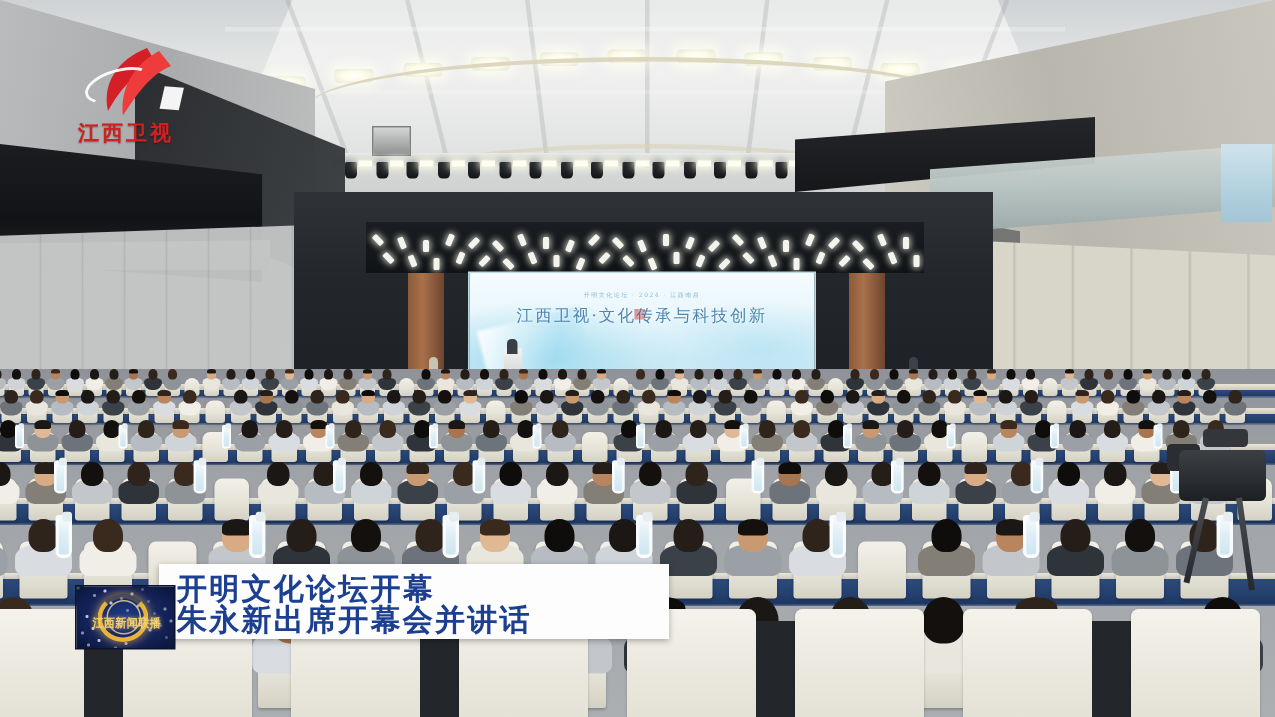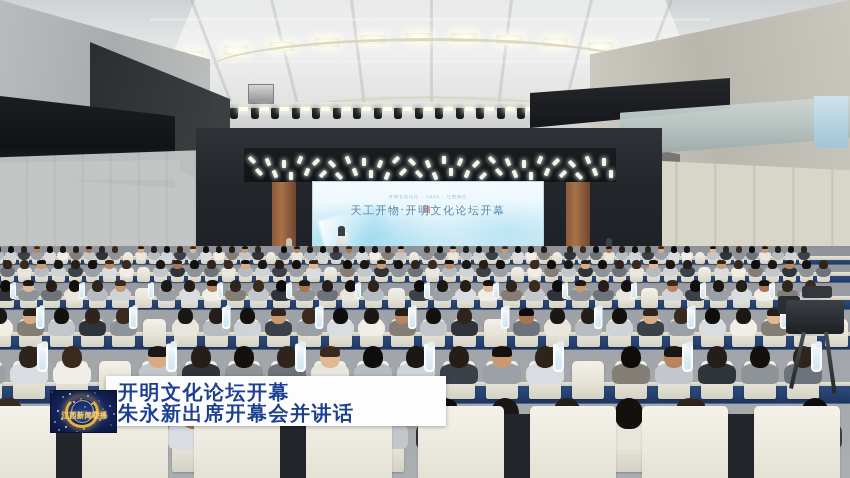--- a/index.html
+++ b/index.html
@@ -500,21 +500,21 @@
         <div class="grid-light" style="left:333px; top:24px; transform:rotate(-44deg);"></div>
         <div class="grid-light" style="left:349px; top:20px; transform:rotate(-22deg);"></div>
         <div class="grid-light" style="left:365px; top:22px; transform:rotate(0deg);"></div>
       </div>
   </div>
 
   <div class="led-screen">
     <div class="led-swoosh"></div>
     <div class="led-sub">开明文化论坛 · 2024 · 江西南昌</div>
     <div class="led-accent"></div>
-    <div class="led-main">天工开物·开明文化论坛开幕</div>
+    <div class="led-main">江西卫视·文化传承与科技创新</div>
   </div>
 
   <div class="podium"></div>
   <div class="speaker-fig"></div>
   <div class="side-fig" style="left:286px; top:238px; width:6px; height:14px;"></div>
   <div class="side-fig" style="left:606px; top:238px; width:6px; height:15px; background:#3c4248;"></div>
   <div class="stage-floor"></div>
 
   <div class="audience">
     <div id="aud-rows">
@@ -1674,20 +1674,29 @@
        background:linear-gradient(180deg,#f4f2ea,#e2dfd3);"></div>
       </div>
   </div>
 
   <div class="camera-top"></div>
   <div class="camera-hood"></div>
   <div class="camera-body"></div>
   <div class="camera-leg" style="right:44px; top:332px; height:58px; transform:rotate(13deg);"></div>
   <div class="camera-leg" style="right:22px; top:332px; height:62px; transform:rotate(-8deg);"></div>
 
+  <div class="logo-tl">
+    <svg class="logo-swoosh" viewBox="0 0 62 50">
+      <path d="M40 2 C 20 10, 10 26, 14 44 C 22 30, 30 20, 46 12 Z" fill="#d41f26"></path>
+      <path d="M48 4 C 30 14, 22 30, 24 47 C 34 32, 42 20, 56 14 Z" fill="#ee3b3b"></path>
+    </svg>
+    <div class="logo-ring"></div>
+    <div class="logo-dot"></div>
+    <div class="logo-tl-text">江西卫视</div>
+  </div>
 
 
   <div class="caption-box">
     <div class="caption-line cap1">开明文化论坛开幕</div>
     <div class="caption-line cap2">朱永新出席开幕会并讲话</div>
   </div>
 
   <div class="prog-logo">
     <div id="prog-stars">
         <div class="star" style="left:0px; top:0px; opacity:0.3;"></div>

